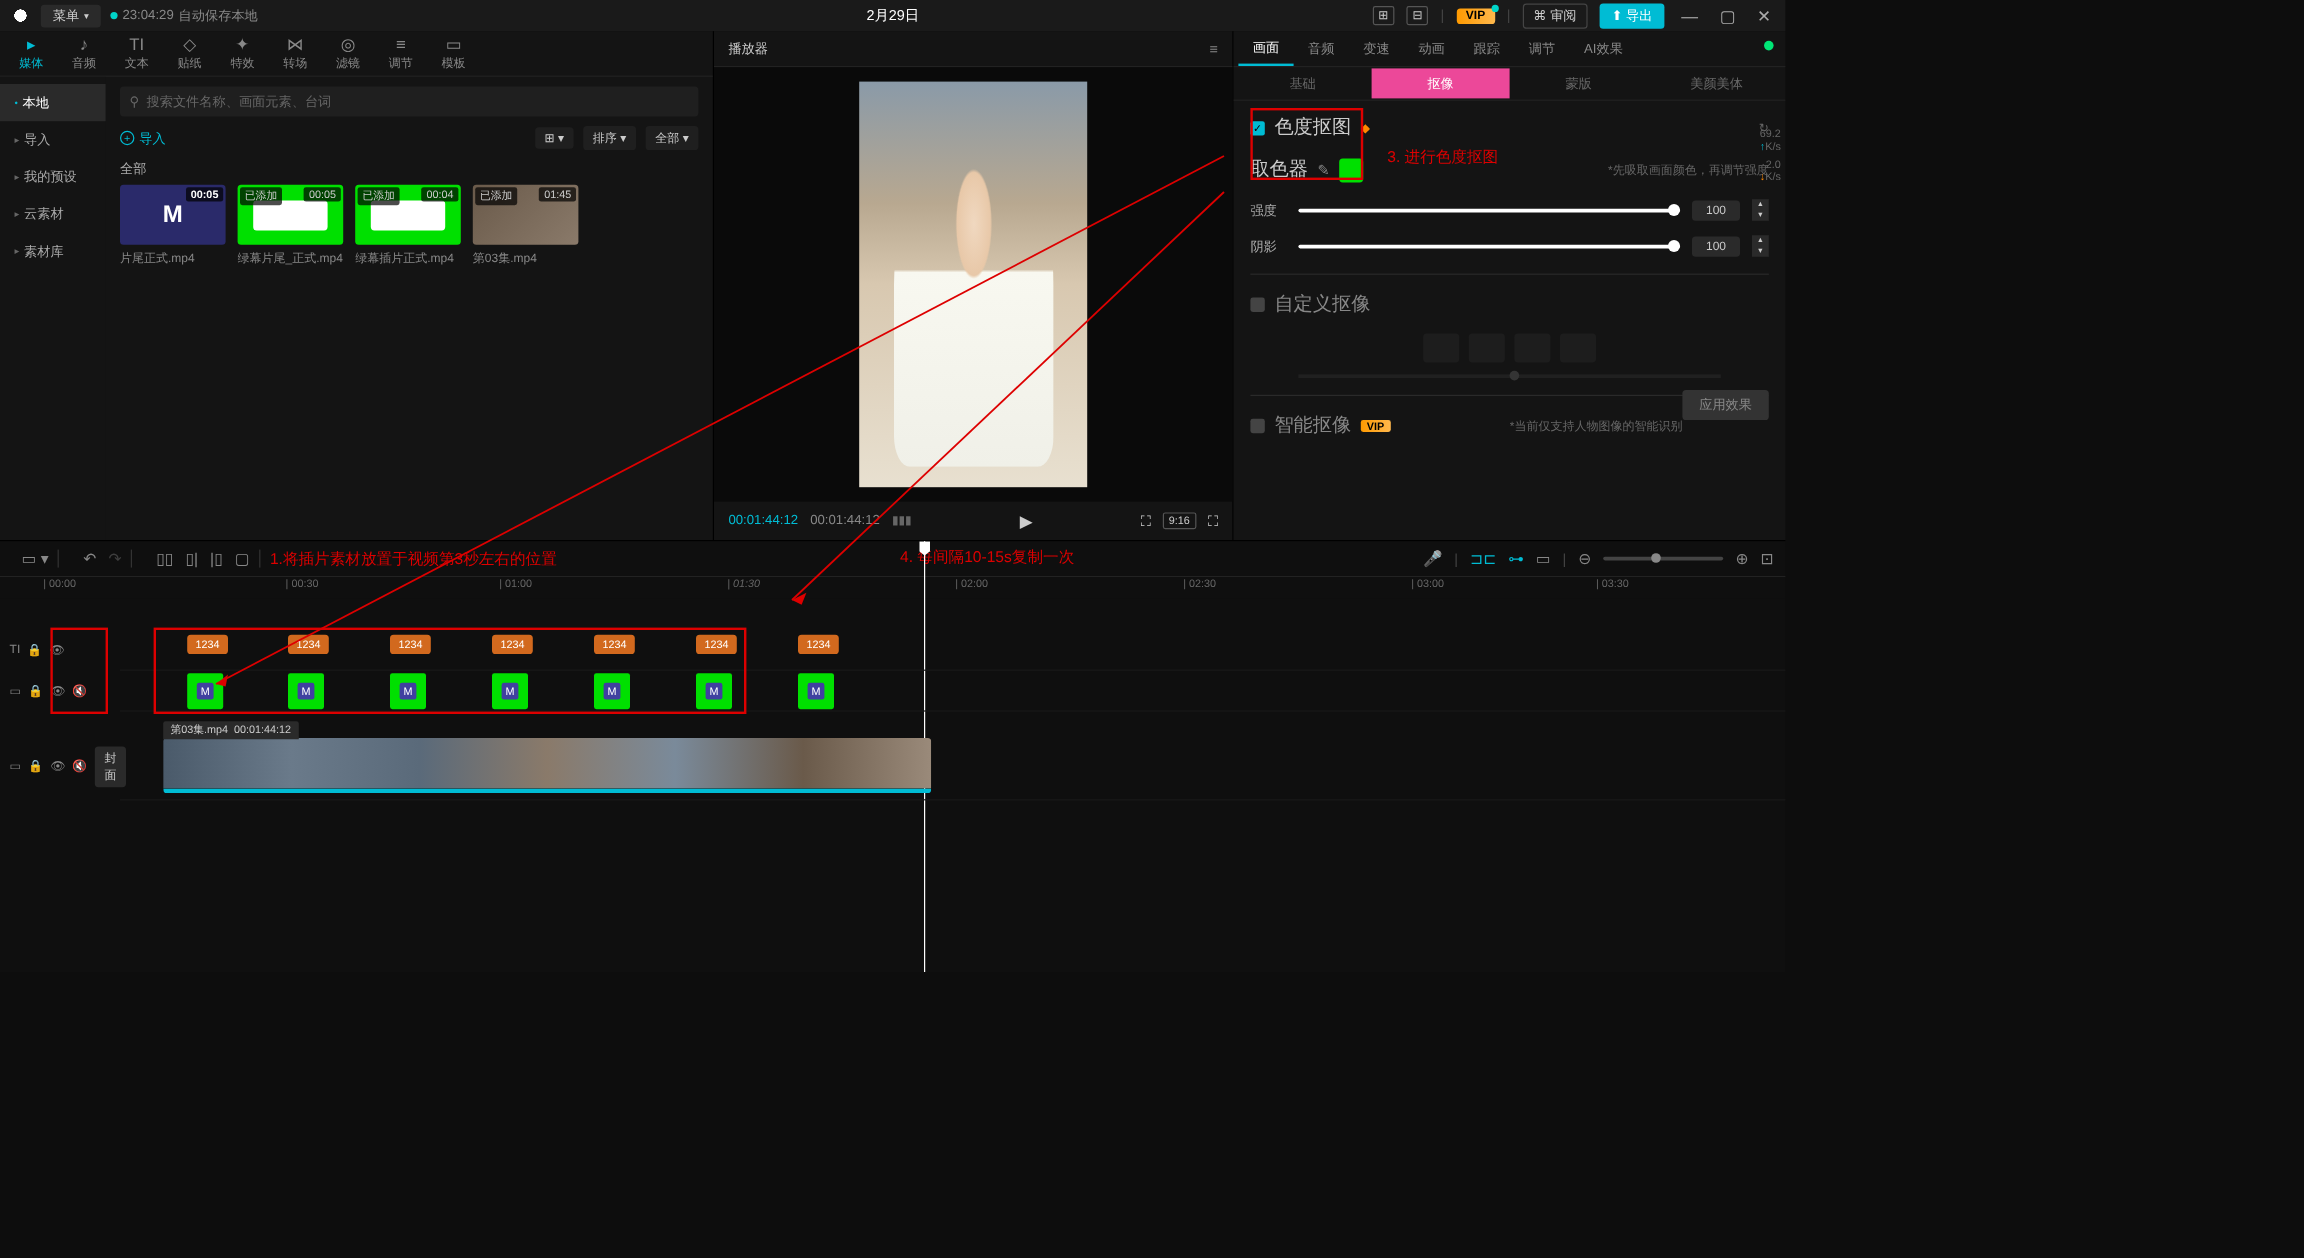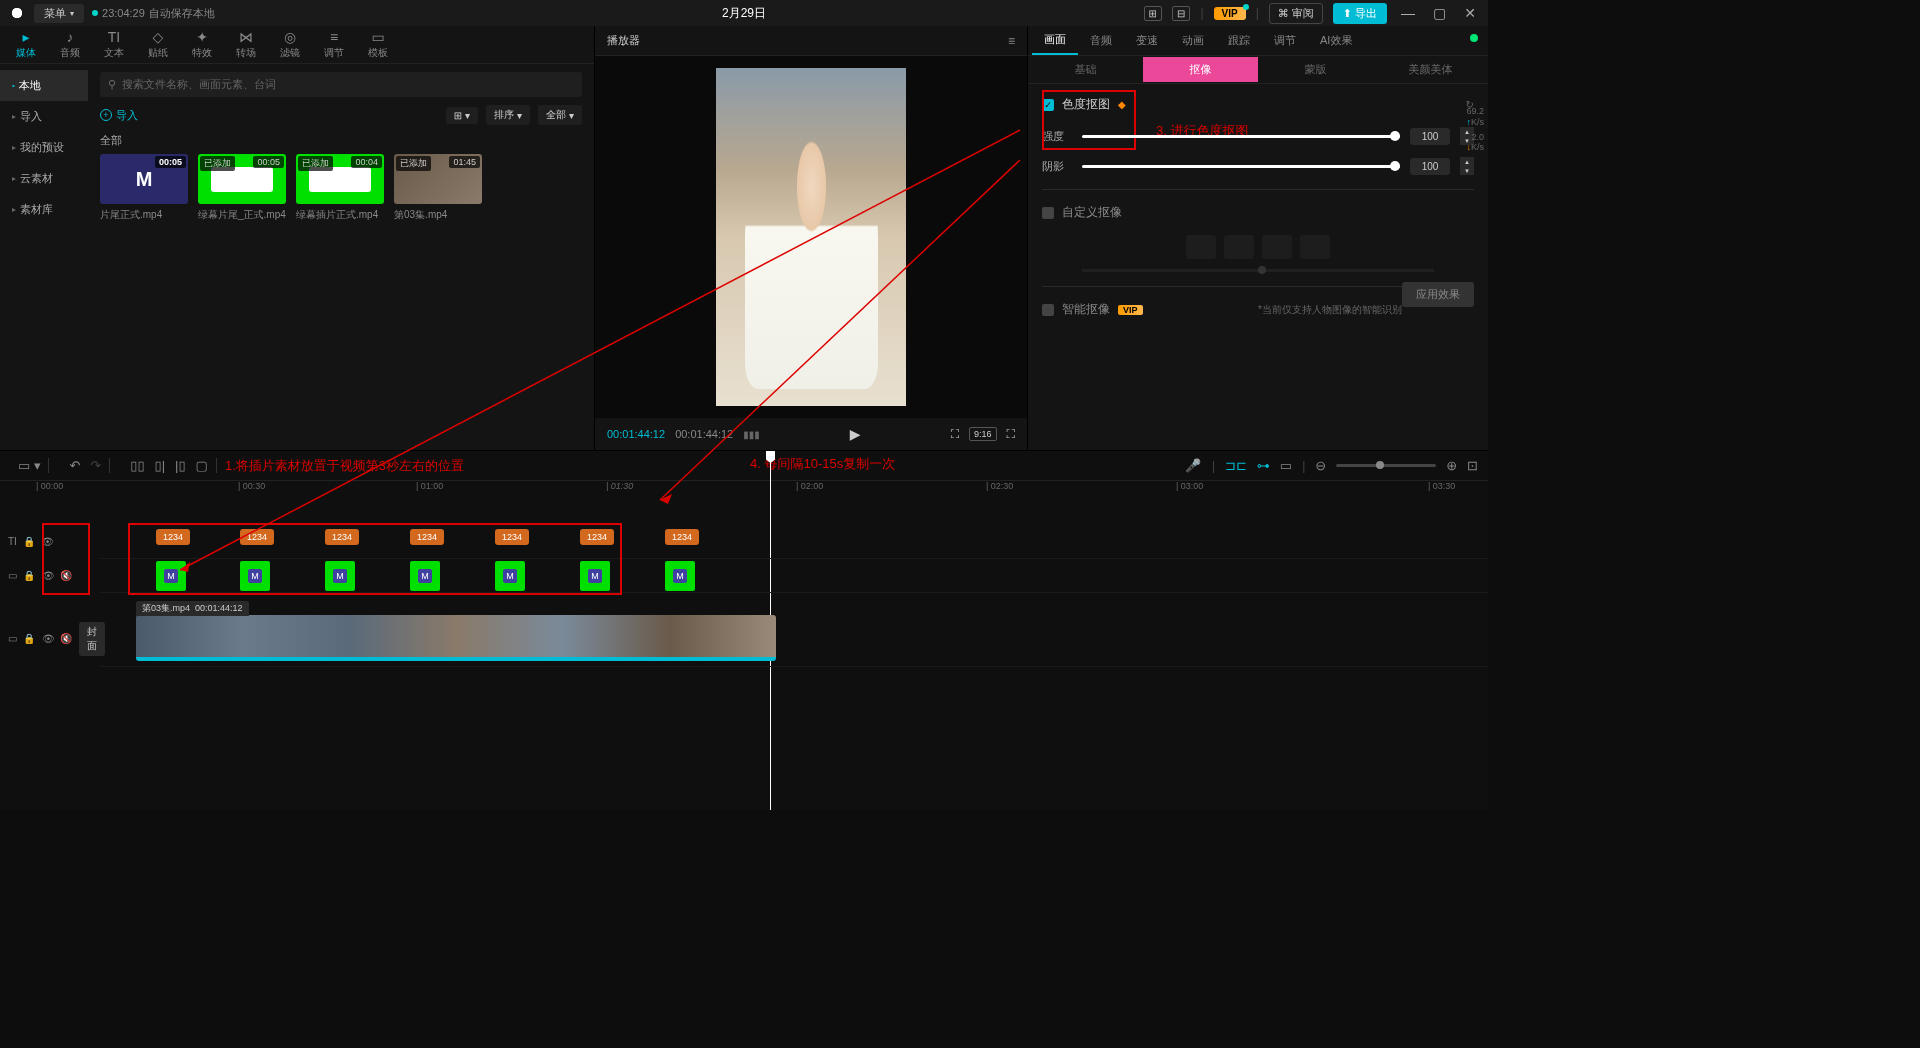--- a/index.html
+++ b/index.html
@@ -70,21 +70,21 @@
 .rp-tabs { height:30px; display:flex; align-items:center; border-bottom:1px solid #222; padding:0 4px; }
 .rp-tab { padding:6px 12px; font-size:11px; color:#888; cursor:pointer; }
 .rp-tab.active { color:#fff; border-bottom:2px solid #00bcd4; }
 .rp-subtabs { height:28px; display:flex; align-items:center; border-bottom:1px solid #222; }
 .rp-subtab { flex:1; text-align:center; font-size:11px; color:#666; padding:5px; }
 .rp-subtab.active { color:#fff; background:#ec4899; }
 .rp-body { padding:12px 14px; flex:1; overflow-y:auto; }
 .rp-row { display:flex; align-items:center; gap:8px; margin-bottom:14px; }
 .rp-check { width:12px; height:12px; background:#00bcd4; border-radius:2px; display:flex; align-items:center; justify-content:center; font-size:9px; color:#000; }
 .rp-check.off { background:#444; }
-.rp-label { font-size:12px; color:#ccc; }
+.rp-label { font-size:16px; color:#ccc; }
 .rp-hint { margin-left:auto; font-size:10px; color:#666; }
 .color-swatch { width:20px; height:20px; background:#00e000; border-radius:3px; }
 .eyedrop { color:#888; }
 .slider-row { display:flex; align-items:center; gap:10px; margin-bottom:12px; }
 .slider-label { font-size:11px; color:#aaa; width:30px; }
 .slider { flex:1; height:3px; background:#fff; border-radius:2px; position:relative; }
 .slider-thumb { position:absolute; right:0; top:-4px; width:10px; height:10px; background:#fff; border-radius:50%; }
 .slider-val { width:40px; background:#2a2a2a; padding:3px 6px; border-radius:3px; font-size:10px; text-align:center; }
 .slider-stepper { width:14px; display:flex; flex-direction:column; }
 .stepper-btn { height:9px; background:#2a2a2a; font-size:7px; text-align:center; line-height:9px; }
@@ -296,20 +296,26 @@
       </div>
     <div class="rp-body">
       <div class="red-box1" style="top:64px;left:14px;width:94px;height:60px"></div>
       <div class="anno-text" style="top:96px;left:128px">3. 进行色度抠图</div>
       <div class="rp-row">
         <span class="rp-check">✓</span>
         <span class="rp-label">色度抠图</span>
         <span style="color:#f80;font-size:10px">◆</span>
         <span class="rp-hint">↻</span>
       </div>
+      <div class="rp-row">
+        <span class="rp-label">取色器</span>
+        <span class="eyedrop">✎</span>
+        <span class="color-swatch"></span>
+        <span class="rp-hint">*先吸取画面颜色，再调节强度</span>
+      </div>
       <div class="slider-row">
         <span class="slider-label">强度</span>
         <div class="slider">
             <div class="slider-thumb"></div>
           </div>
         <span class="slider-val">100</span>
         <div class="slider-stepper">
             <div class="stepper-btn">▴</div>
             <div class="stepper-btn">▾</div>
           </div>
@@ -391,21 +397,21 @@
   </div>
   <div class="anno-text" style="left:220px;top:30px">2. 添加文本，填入自己的专属搜索码并放置于下划线位置</div>
   <div class="tl-ruler" id="ruler">
       <span class="ruler-mark" style="left: 36px;">| 00:00</span>
       <span class="ruler-mark" style="left: 238px;">| 00:30</span>
       <span class="ruler-mark" style="left: 416px;">| 01:00</span>
       <span class="ruler-mark" style="left: 606px; font-style: italic;">| 01:30</span>
       <span class="ruler-mark" style="left: 796px;">| 02:00</span>
       <span class="ruler-mark" style="left: 986px;">| 02:30</span>
       <span class="ruler-mark" style="left: 1176px;">| 03:00</span>
-      <span class="ruler-mark" style="left: 1428px;">| 03:30</span>
+      <span class="ruler-mark" style="left: 1330px;">| 03:30</span>
     </div>
   <div class="playhead"></div>
   <div class="tl-tracks">
     <div style="height:26px"></div>
 
     <div class="track-row">
       <div class="track-head">
           <span class="track-head-ico">TI</span>
           <span class="track-head-ico">🔒</span>
           <span class="track-head-ico">👁</span>

